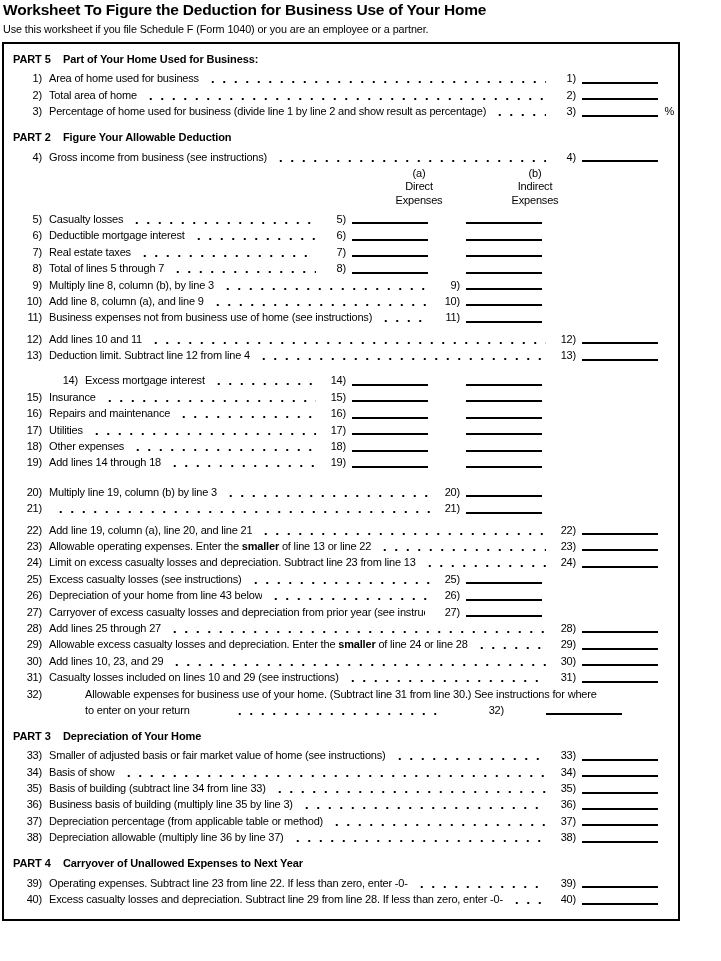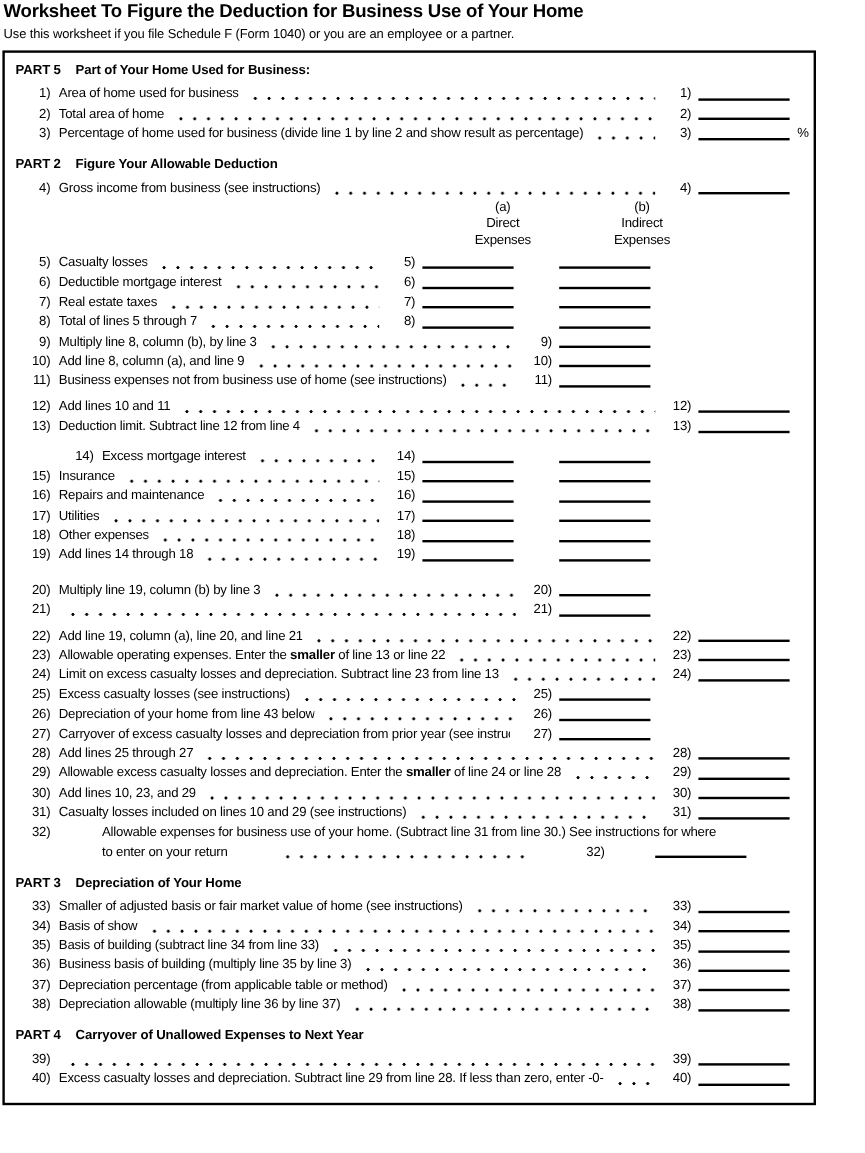--- a/index.html
+++ b/index.html
@@ -463,20 +463,21 @@
         <span class="e-num">38)</span>
         <span class="blank"></span>
         <span class="suffix"></span>
       </div>
       <div class="part-header">
         <span class="part-label">PART 4</span>
         <span class="part-title">Carryover of Unallowed Expenses to Next Year</span>
       </div>
       <div class="row">
         <span class="num">39)</span>
+        <span class="label">Operating expenses. Subtract line 23 from line 22. If less than zero, enter -0-</span>
         <span class="leader"></span>
         <span class="e-num">39)</span>
         <span class="blank"></span>
         <span class="suffix"></span>
       </div>
       <div class="row">
         <span class="num">40)</span>
         <span class="label">Excess casualty losses and depreciation. Subtract line 29 from line 28. If less than zero, enter -0-</span>
         <span class="leader"></span>
         <span class="e-num">40)</span>

